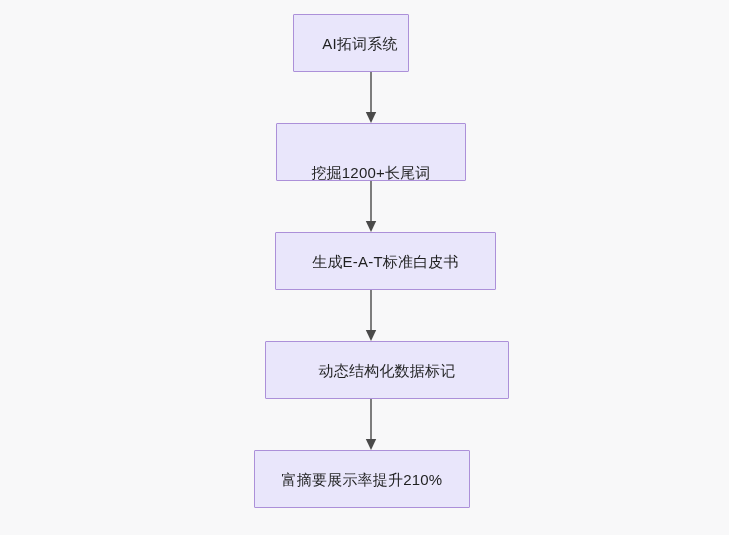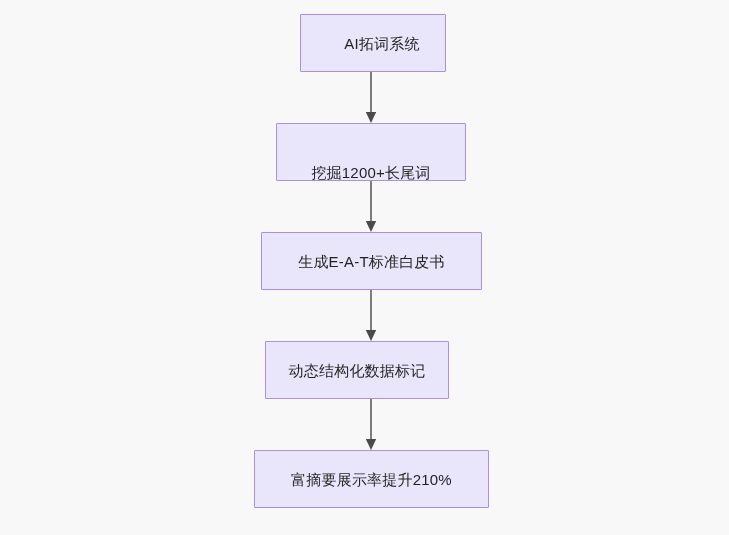--- a/index.html
+++ b/index.html
@@ -48,25 +48,25 @@
   .edge-line {
     stroke: #7d7d7d;
     stroke-width: 2;
     fill: none;
   }
   .edge-head {
     fill: #4a4a4a;
     stroke: none;
   }
   
-  #node-1 { left: 300px; top: 14px;  width: 146px; padding-left: 18px; }
+  #node-1 { left: 293px; top: 14px;  width: 116px; padding-left: 18px; }
   #node-2 { left: 276px; top: 123px; width: 190px; align-items: flex-end; }
-  #node-3 { left: 261px; top: 232px; width: 221px; }
-  #node-4 { left: 265px; top: 341px; width: 184px; justify-content: center; }
-  #node-5 { left: 254px; top: 450px; width: 235px; }
+  #node-3 { left: 275px; top: 232px; width: 221px; }
+  #node-4 { left: 265px; top: 341px; width: 244px; justify-content: center; }
+  #node-5 { left: 254px; top: 450px; width: 216px; }
 </style>
 </head>
 <body>
 
 <div id="flowchart">
 
   <svg class="edge" viewBox="0 0 729 535" xmlns="http://www.w3.org/2000/svg">
 
     <g>
       <line class="edge-line" x1="371" y1="72" x2="371" y2="115"></line>

